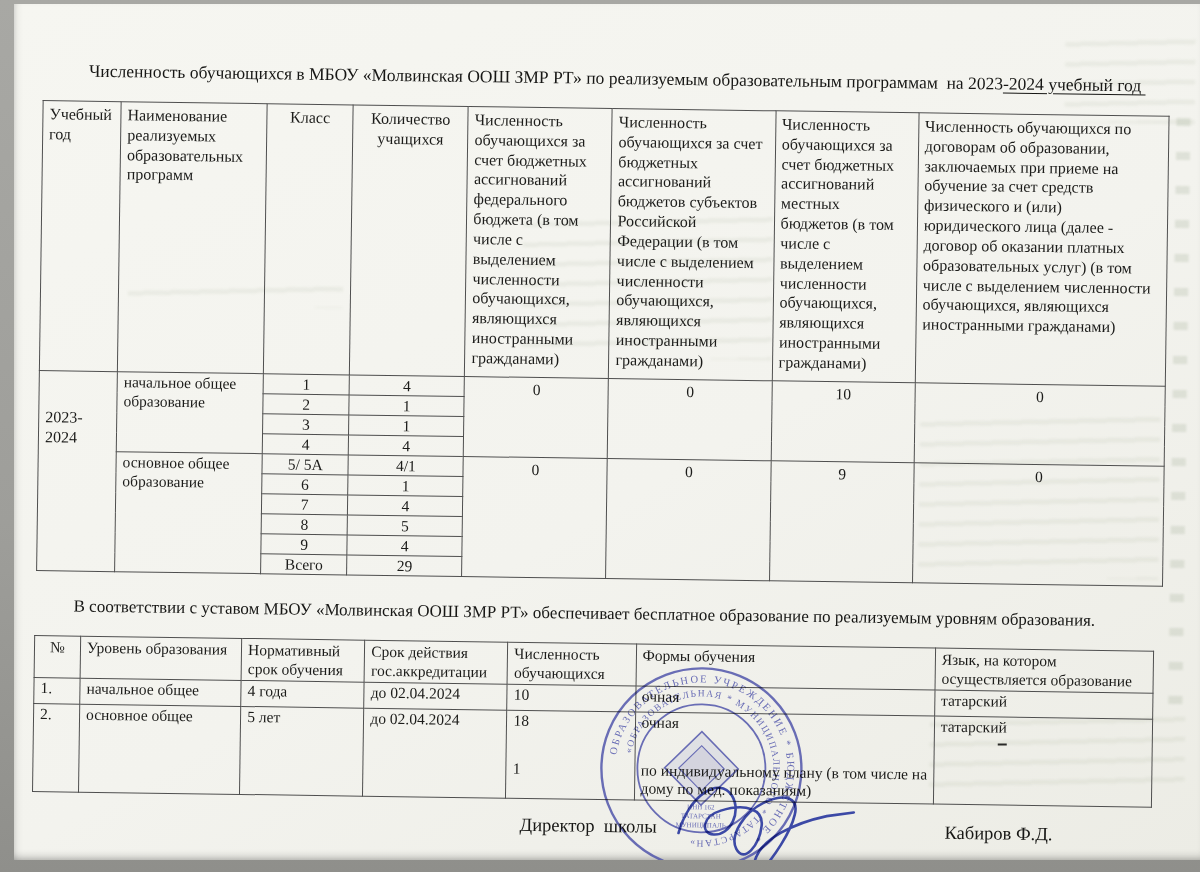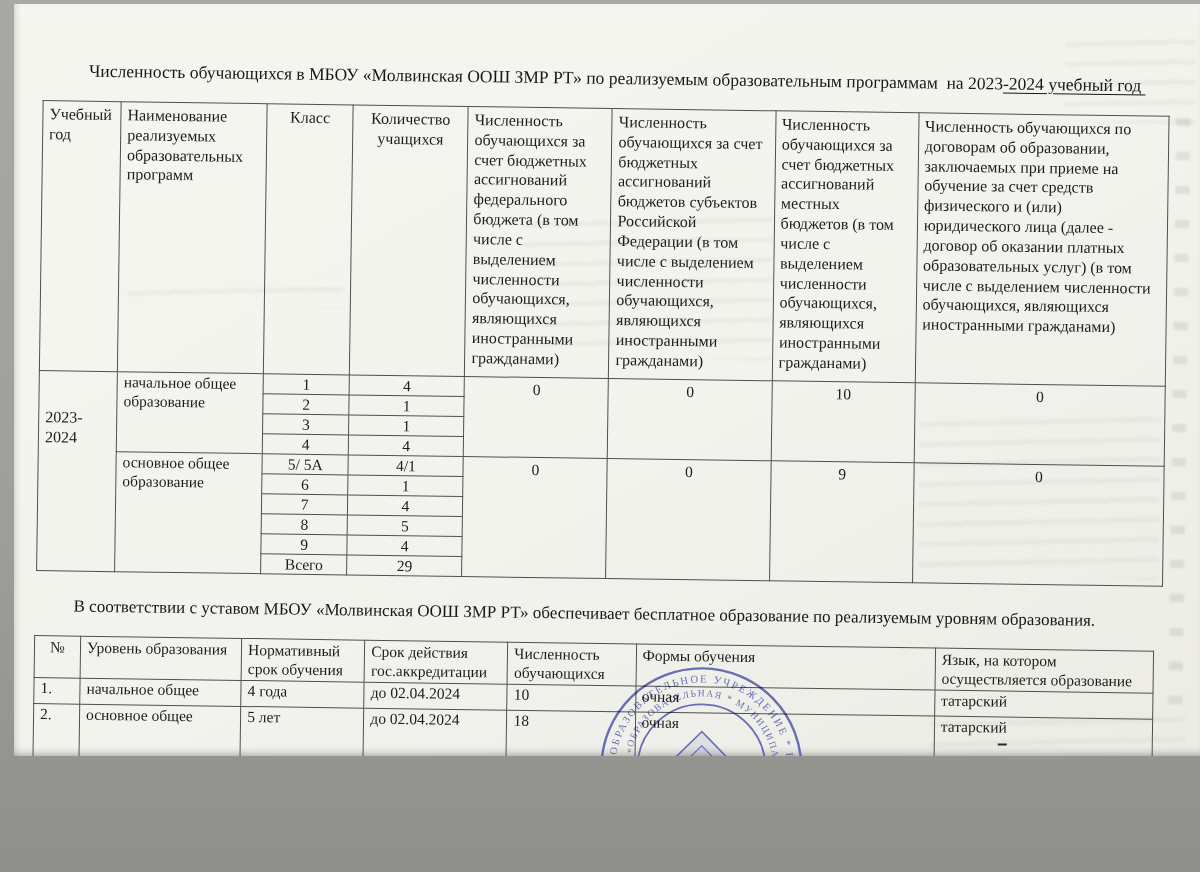--- a/index.html
+++ b/index.html
@@ -5,21 +5,21 @@
   html,body{margin:0;padding:0;}
   body{
     width:1200px;height:872px;
     background:linear-gradient(180deg,#a8a8a4 0%,#9e9e9a 60%,#8f8f8b 100%);
     overflow:hidden;
     font-family:"Liberation Serif", serif;
     color:#1f1f1d;
     position:relative;
   }
   .sheet{
-    position:absolute;left:14px;top:4px;width:1186px;height:752px;
+    position:absolute;left:14px;top:4px;width:1186px;height:856px;
     background:linear-gradient(150deg,#f6f6f1 0%,#f3f3ee 55%,#ecece5 100%);
     box-shadow:inset 0 -8px 10px -7px rgba(0,0,0,.35), inset 6px 0 10px -7px rgba(0,0,0,.25);
     overflow:hidden;
   }
   .content{
     position:absolute;left:0;top:0;width:1186px;height:856px;
     transform:rotate(0.8deg);
     transform-origin:20px 430px;
   }
   .doc-title{

